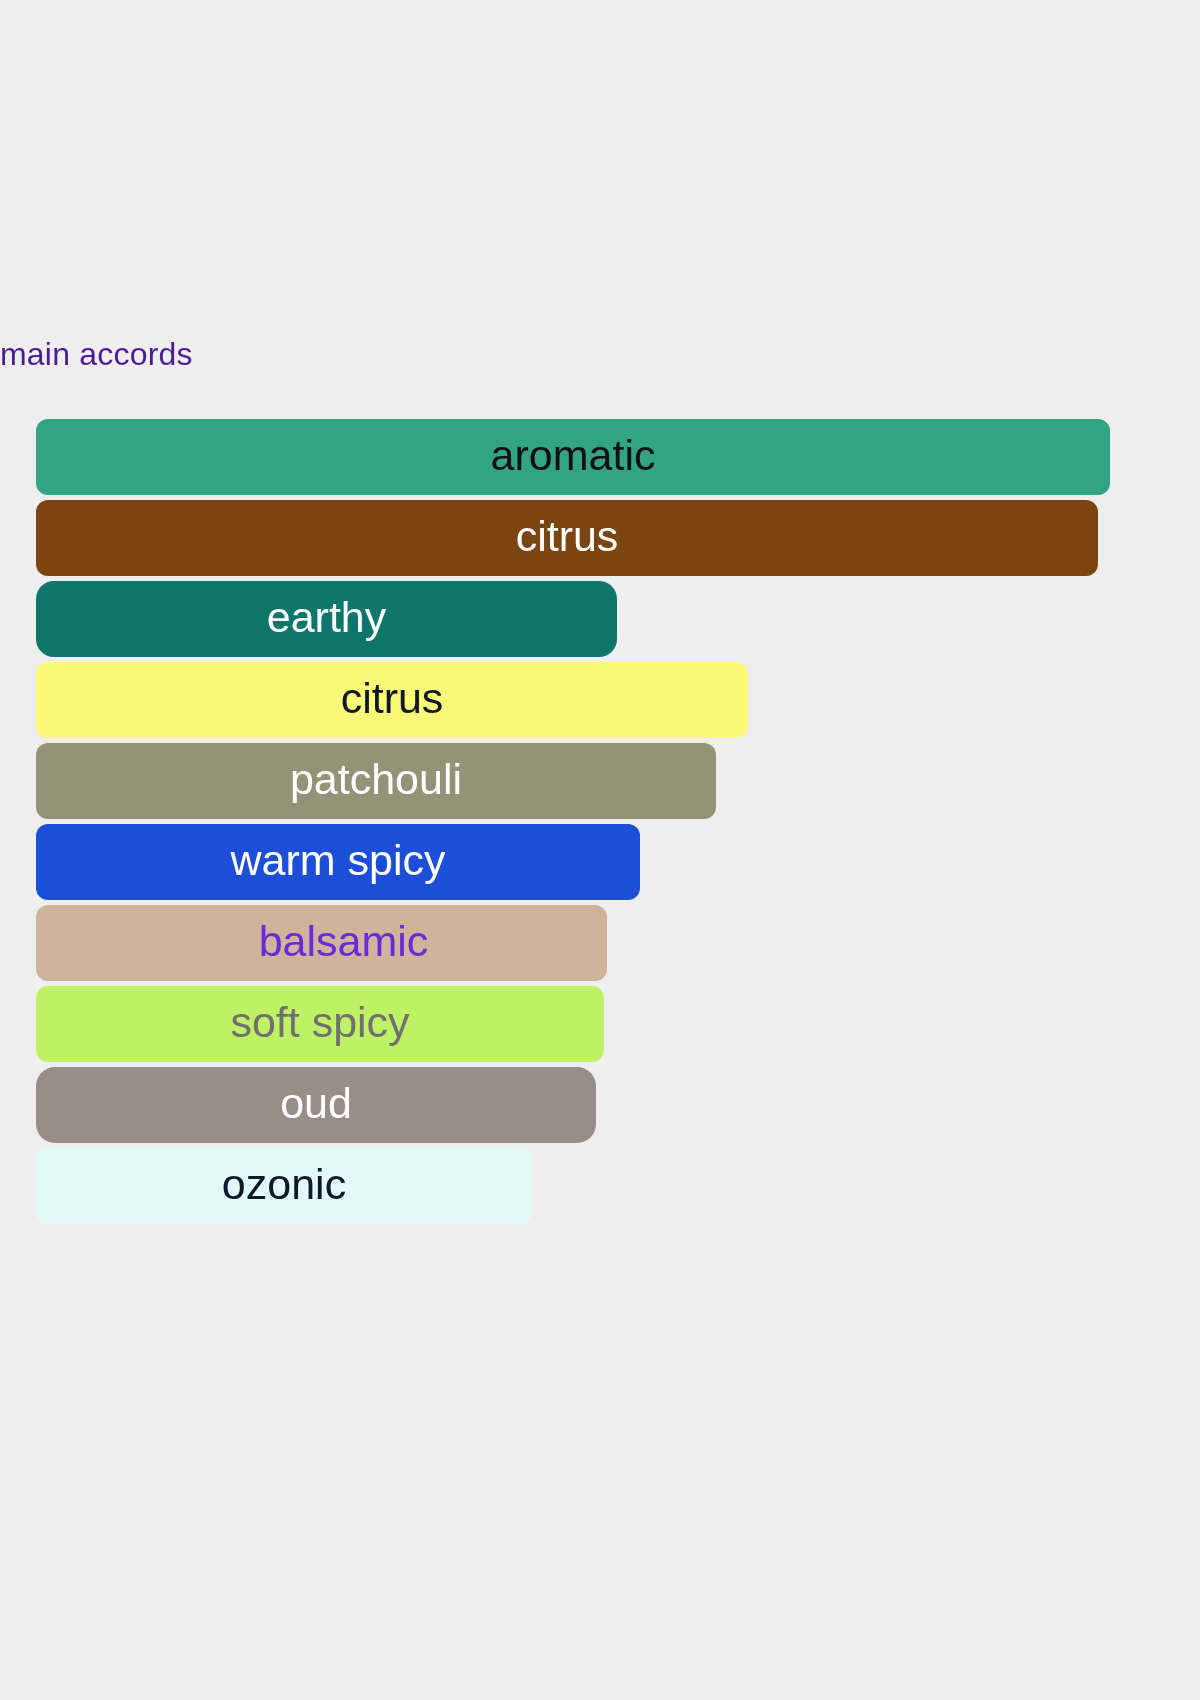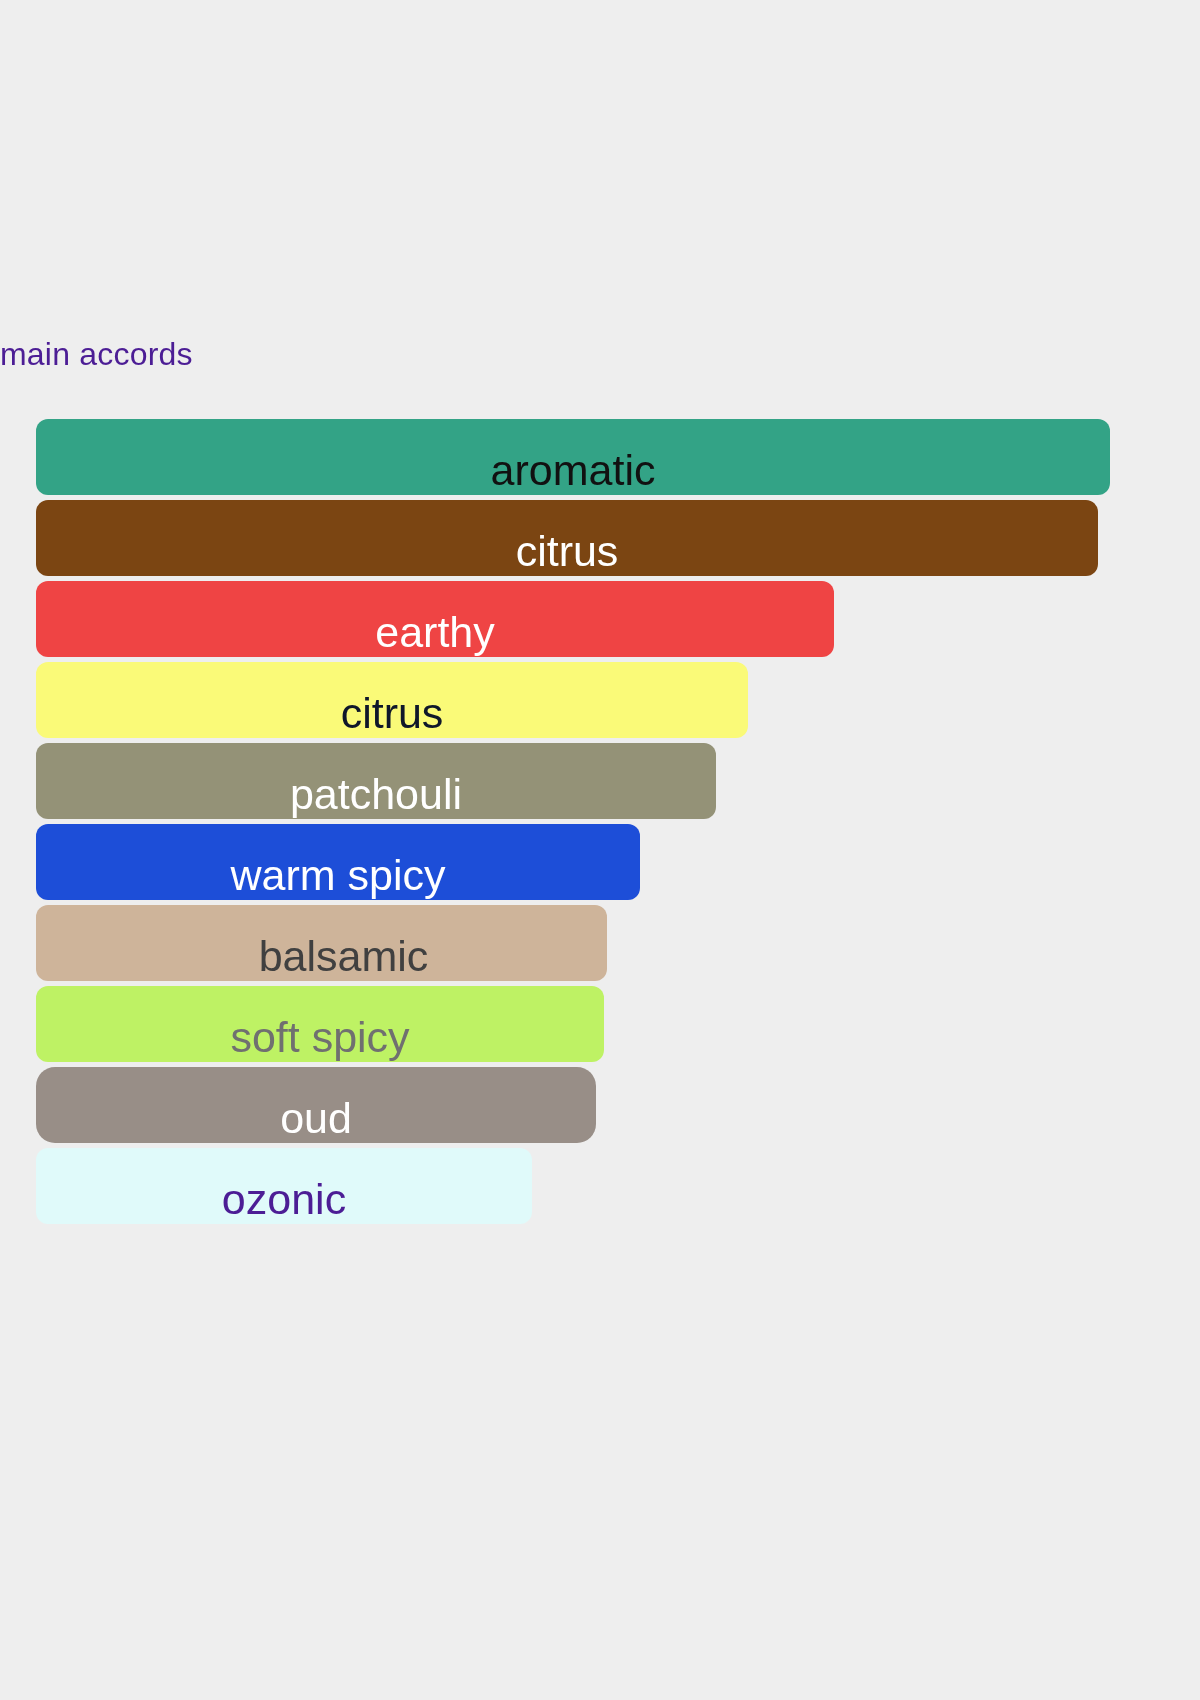--- a/index.html
+++ b/index.html
@@ -44,21 +44,21 @@
     margin-bottom: 5px;
   }
   .bar {
     position: absolute;
     left: 0;
     top: 0;
     height: 76px;
     border-radius: 12px;
     box-sizing: border-box;
     display: flex;
-    align-items: flex-end;
+    align-items: center;
     justify-content: center;
   }
   .bar-label {
     font-size: 43px;
     line-height: 1;
     font-family: "Liberation Sans", sans-serif;
     white-space: nowrap;
     padding-bottom: 3px;
   }
 </style>
@@ -74,54 +74,54 @@
         <div class="bar" style="width: 1074px; background: rgb(51, 163, 134);">
           <span class="bar-label" style="color: rgb(17, 17, 17);">aromatic</span>
         </div>
       </div>
       <div class="bar-row">
         <div class="bar" style="width: 1062px; background: rgb(123, 69, 18);">
           <span class="bar-label" style="color: rgb(255, 255, 255);">citrus</span>
         </div>
       </div>
       <div class="bar-row">
-        <div class="bar" style="width: 798px; background: #ef4444;">
+        <div class="bar" style="width: 581px; background: #0f766e; border-radius: 18px;">
           <span class="bar-label" style="color: rgb(255, 255, 255);">earthy</span>
         </div>
       </div>
       <div class="bar-row">
         <div class="bar" style="width: 712px; background: rgb(250, 250, 120);">
           <span class="bar-label" style="color: #0f172a;">citrus</span>
         </div>
       </div>
       <div class="bar-row">
         <div class="bar" style="width: 680px; background: rgb(148, 146, 119);">
           <span class="bar-label" style="color: rgb(255, 255, 255);">patchouli</span>
         </div>
       </div>
       <div class="bar-row">
         <div class="bar" style="width: 604px; background: #1d4ed8;">
           <span class="bar-label" style="color: rgb(255, 255, 255);">warm spicy</span>
         </div>
       </div>
       <div class="bar-row">
         <div class="bar" style="width: 571px; background: rgb(206, 180, 154);">
-          <span class="bar-label" style="color: #404040; margin-left: 44px;">balsamic</span>
+          <span class="bar-label" style="color: #6d28d9; margin-left: 44px;">balsamic</span>
         </div>
       </div>
       <div class="bar-row">
         <div class="bar" style="width: 568px; background: #bef264;">
           <span class="bar-label" style="color: rgb(112, 112, 112);">soft spicy</span>
         </div>
       </div>
       <div class="bar-row">
         <div class="bar" style="width: 560px; background: rgb(152, 142, 135); border-radius: 19px;">
           <span class="bar-label" style="color: rgb(255, 255, 255);">oud</span>
         </div>
       </div>
       <div class="bar-row">
         <div class="bar" style="width: 496px; background: rgb(224, 250, 250);">
-          <span class="bar-label" style="color: #4c1d95;">ozonic</span>
+          <span class="bar-label" style="color: #0f172a;">ozonic</span>
         </div>
       </div>
     </div>
 
 </div>
 
 </body></html>

